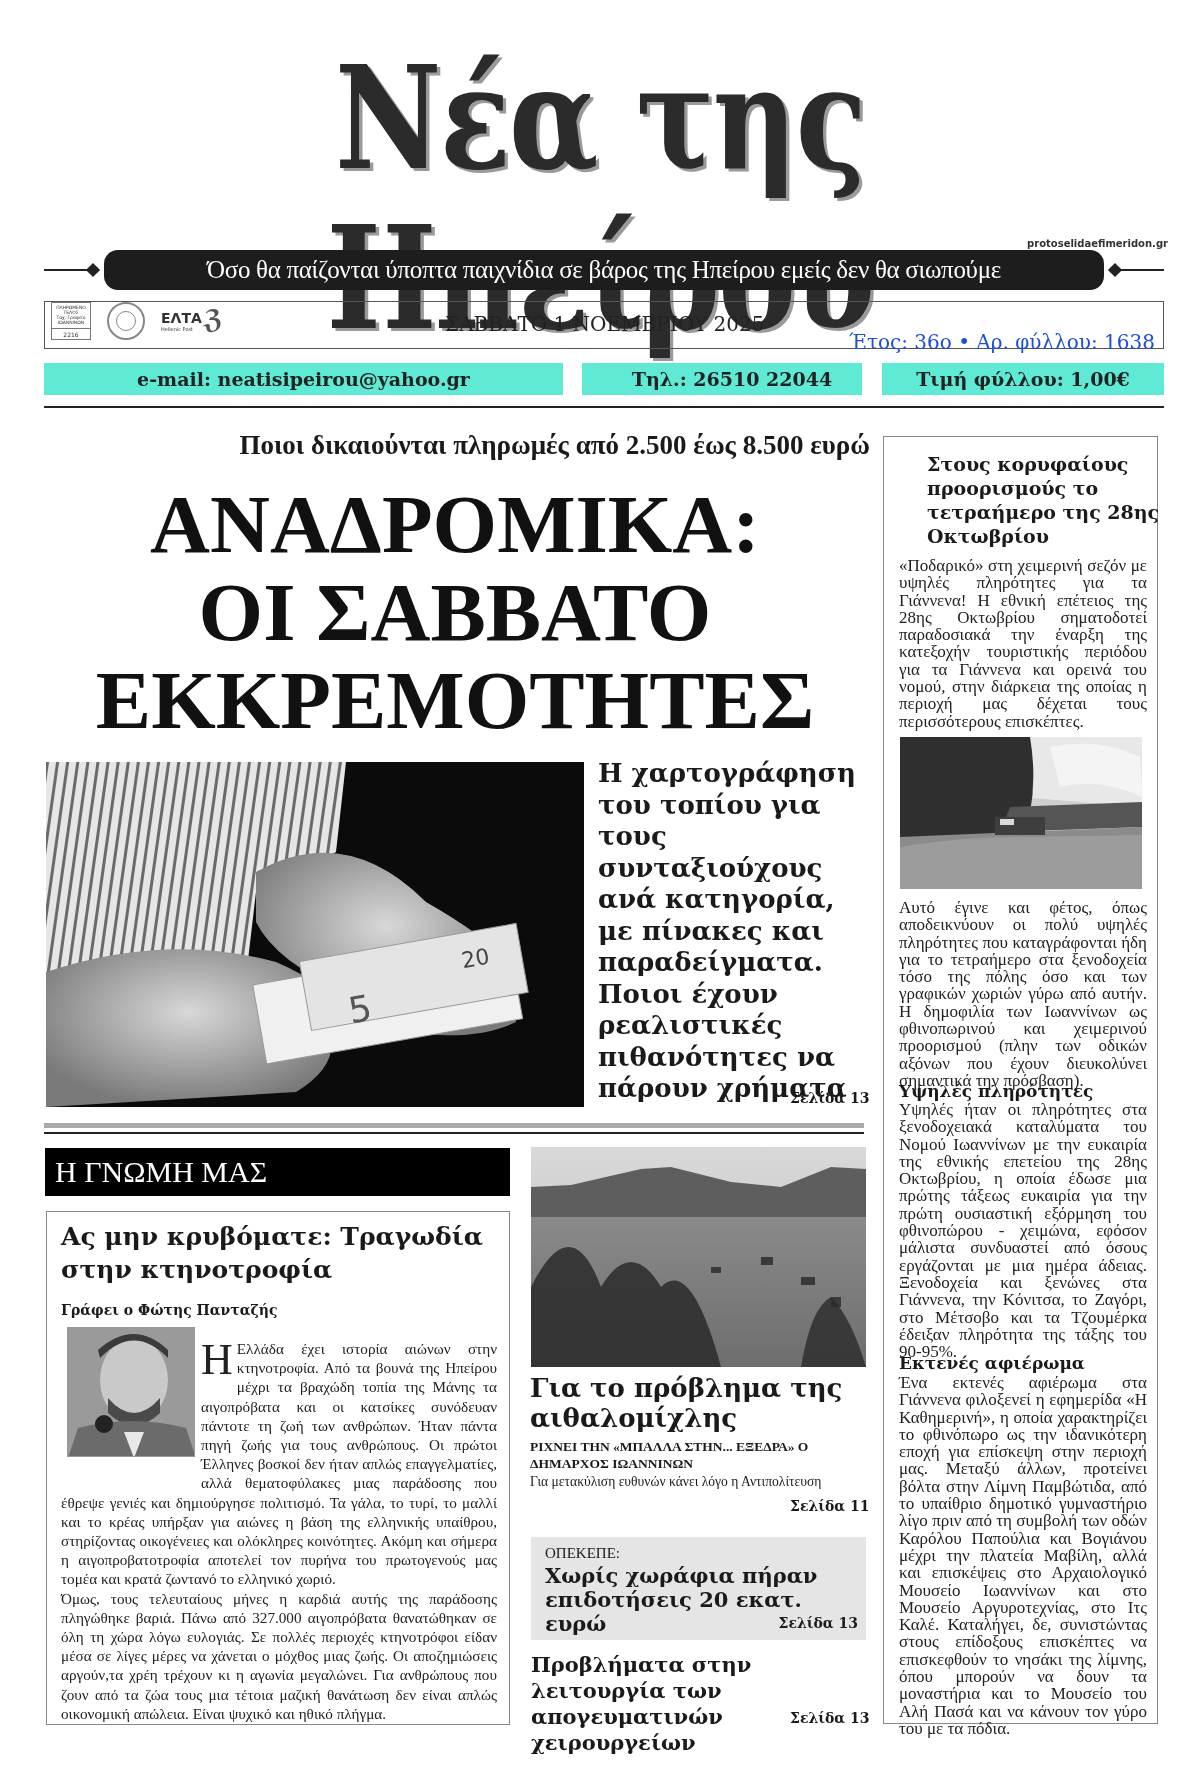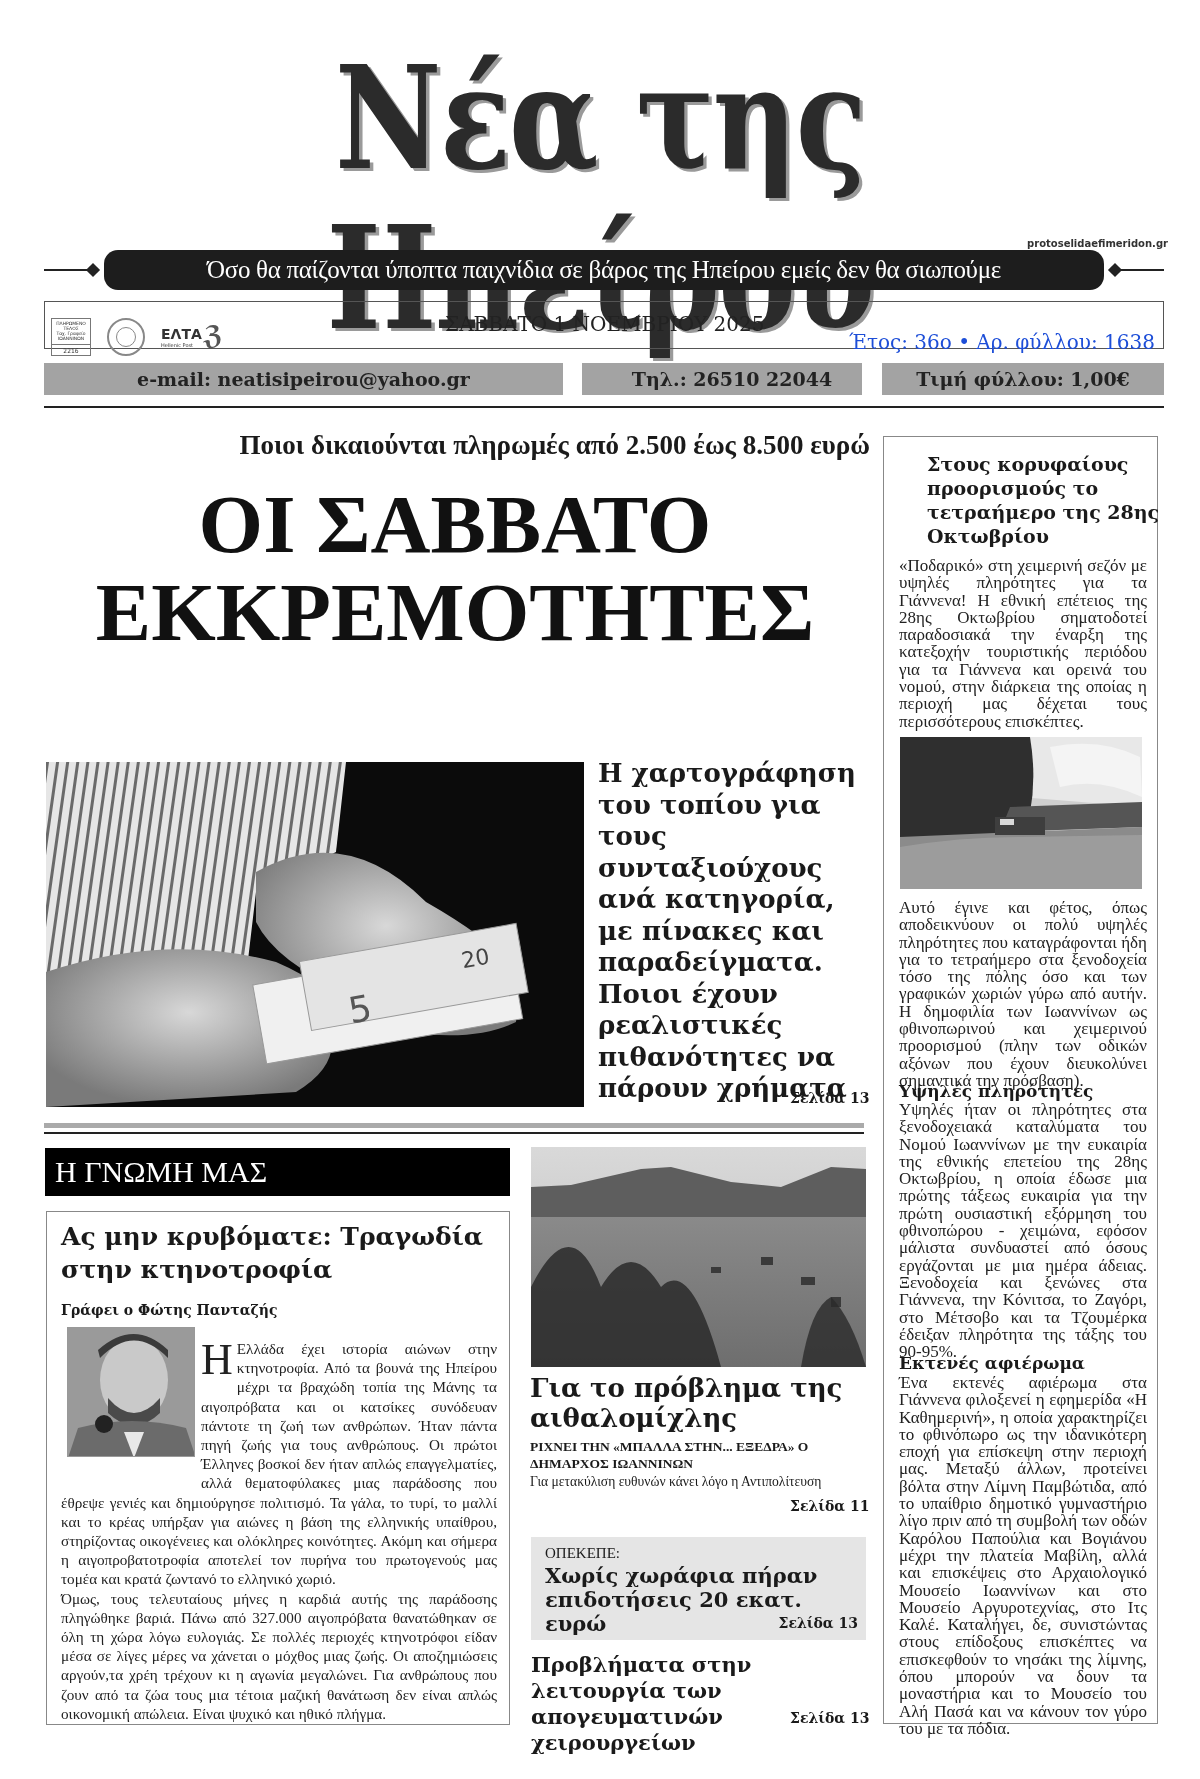--- a/index.html
+++ b/index.html
@@ -24,32 +24,32 @@
   .tagline-pill {
     position: absolute; left: 60px; right: 60px; top: 0; height: 40px;
     background: #1d1d1d; color: #fff; border-radius: 14px;
     font-family: "Liberation Serif", serif; font-size: 25px; line-height: 40px; text-align: center;
     font-style: normal; letter-spacing: -0.3px;
   }
   .watermark { position: absolute; right: 30px; top: 238px; font-family: "DejaVu Sans", sans-serif; font-size: 10px; font-weight: bold; color: #333; background: #fff; padding: 0 2px; }
 
   
   .info-box { position: absolute; left: 44px; top: 301px; width: 1120px; height: 48px; border: 1.5px solid #555; }
-  .logos { position: absolute; left: 6px; top: 16px; height: 38px; display: flex; align-items: center; gap: 16px; justify-content: center; }
+  .logos { position: absolute; left: 6px; top: 0; height: 38px; display: flex; align-items: center; gap: 16px; justify-content: center; }
   .logo-permit { width: 40px; height: 38px; border: 1px solid #777; font-family: "DejaVu Sans", sans-serif; font-size: 4.5px; line-height: 5px; text-align: center; padding-top: 2px; color: #333; }
   .logo-permit .num { border-top: 1px solid #777; margin-top: 3px; padding-top: 3px; font-size: 6px; }
   .logo-seal { width: 38px; height: 38px; border-radius: 50%; border: 2px solid #888; display: flex; align-items: center; justify-content: center; }
   .logo-seal .inner { width: 20px; height: 20px; border-radius: 50%; border: 1px solid #888; }
   .logo-elta { font-family: "DejaVu Sans", sans-serif; font-weight: bold; font-size: 14px; color: #333; position: relative; width: 62px; }
   .logo-elta .sub { display: block; font-size: 5px; font-weight: normal; }
   .logo-elta .wing { position: absolute; right: 0; top: -6px; font-size: 26px; color: #555; }
   .info-date { position: absolute; left: 400px; top: 10px; font-size: 20px; color: #222; font-family: "DejaVu Serif", serif; }
   .info-issue { position: absolute; right: 8px; top: 28px; font-size: 20px; color: #1d4ed8; font-family: "DejaVu Serif", serif; text-align: right; }
 
-  .contact-bar { position: absolute; top: 363px; height: 32px; background: #a3a3a3; font-weight: bold; font-size: 19px; line-height: 32px; text-align: center; color: #222; }
+  .contact-bar { position: absolute; top: 363px; height: 32px; background: #5eead4; font-weight: bold; font-size: 19px; line-height: 32px; text-align: center; color: #222; }
   .contact-bar.email { left: 44px; width: 519px; }
   .contact-bar.phone { left: 582px; width: 280px; padding-left: 20px; }
   .contact-bar.price { left: 882px; width: 282px; }
   .rule-under-contact { position: absolute; left: 44px; top: 406px; width: 1120px; height: 2px; background: #222; }
 
   
   .kicker { position: absolute; left: 40px; top: 430px; width: 830px; text-align: right; font-size: 27px; font-weight: bold; font-family: "Liberation Serif", serif; color: #1a1a1a; transform: scaleX(1); }
   .headline { position: absolute; left: 40px; top: 480px; width: 830px; text-align: center; font-family: "Liberation Serif", serif; font-weight: bold; font-size: 83px; line-height: 88px; color: #111; letter-spacing: 0px; }
   .lead-photo { position: absolute; left: 46px; top: 762px; width: 538px; height: 345px; overflow: hidden; background: #0c0c0c; }
   .lead-summary { position: absolute; left: 598px; top: 758px; width: 278px; font-family: "DejaVu Serif", serif; font-weight: bold; font-size: 26px; line-height: 31.5px; color: #1a1a1a; }
@@ -136,20 +136,21 @@
 </section>
 
 <div class="contact-bar email">e-mail: neatisipeirou@yahoo.gr</div>
 <div class="contact-bar phone">Τηλ.: 26510 22044</div>
 <div class="contact-bar price">Τιμή φύλλου: 1,00€</div>
 <div class="rule-under-contact"></div>
 
 <article>
   <div class="kicker">Ποιοι δικαιούνται πληρωμές από 2.500 έως 8.500 ευρώ</div>
   <h1 class="headline">
+    <div>ΑΝΑΔΡΟΜΙΚΑ:</div>
     <div>ΟΙ ΣΑΒΒΑΤΟ</div>
     <div>ΕΚΚΡΕΜΟΤΗΤΕΣ</div>
   </h1>
   <div class="lead-photo">
     <svg width="538" height="345" viewBox="0 0 538 345">
       <defs>
         <pattern id="stripes" width="10" height="10" patternUnits="userSpaceOnUse" patternTransform="rotate(8)">
           <rect width="10" height="10" fill="#e6e6e6"></rect>
           <rect width="3" height="10" fill="#6a6a6a"></rect>
         </pattern>

